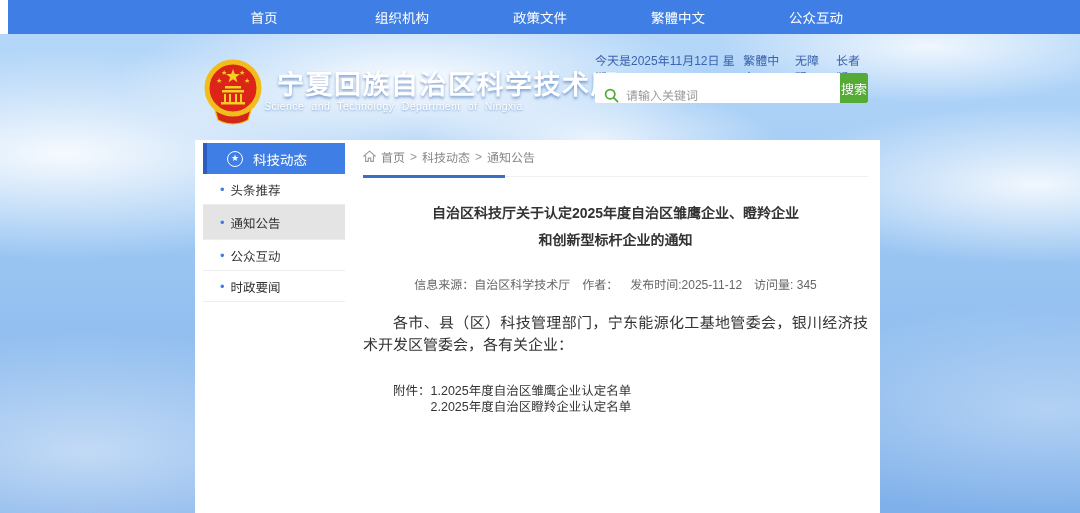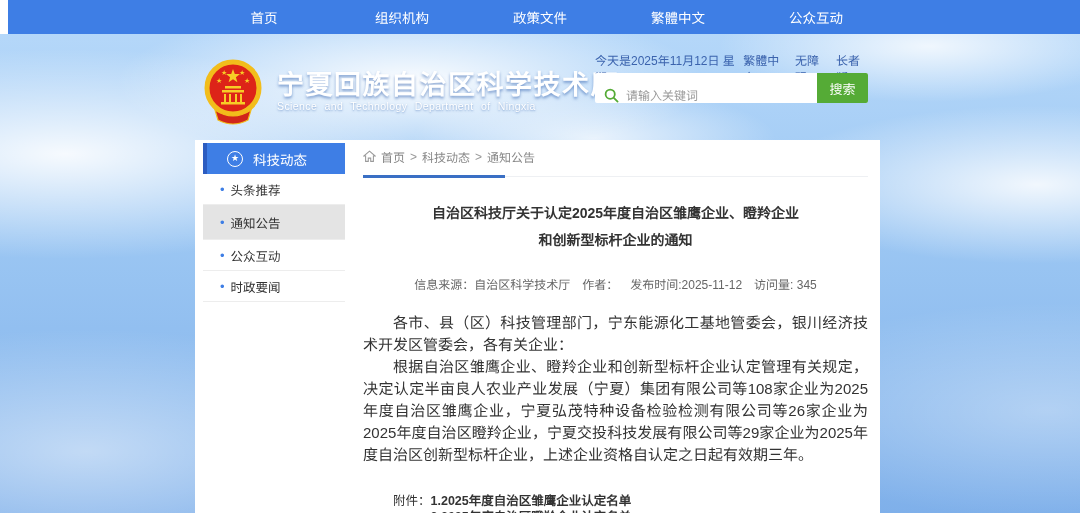--- a/index.html
+++ b/index.html
@@ -23,34 +23,34 @@
   
   .topnav { position:absolute; left:8px; right:0; top:0; height:34px; background:#3e7ee5; }
   .nav-inner { position:absolute; left:187px; width:690px; height:34px; display:flex; }
   .nav-item { flex:1; display:flex; align-items:center; justify-content:center;
               color:#fff; font-size:13.5px; cursor:pointer; }
 
   
   .logo { position:absolute; left:200px; top:58px; width:66px; height:68px; }
   .site-title { position:absolute; left:277px; top:63px; font-size:27px; font-weight:bold;
                 color:#fff; letter-spacing:1.5px; text-shadow:0 2px 3px rgba(40,90,170,.55); white-space:nowrap; }
-  .site-sub { position:absolute; left:277px; top:100px; width:262px; font-size:10.5px; color:#fff;
+  .site-sub { position:absolute; left:264px; top:100px; width:262px; font-size:10.5px; color:#fff;
               letter-spacing:.4px; word-spacing:4px; text-shadow:0 1px 2px rgba(40,90,170,.5);
               white-space:nowrap; }
   .date-row { position:absolute; left:595px; top:51px; width:273px; display:flex;
               justify-content:space-between; align-items:center; font-size:12px; color:#3b63ad; }
   .lang-links { display:flex; gap:9px; }
   .lang-link { cursor:pointer; }
   .search-bar { position:absolute; left:595px; top:73px; width:273px; height:30px;
                 background:#fff; display:flex; align-items:flex-end; border-radius:2px; overflow:hidden; }
   .search-bar svg { margin:0 7px 0 9px; flex:none; }
   .search-input { flex:1; border:none; outline:none; font-size:12px; color:#333; min-width:0;
                   font-family:"Liberation Sans","DejaVu Sans",sans-serif; }
   .search-input::placeholder { color:#999; }
-  .search-btn { width:51px; height:30px; border:none; background:#55ab36; color:#fff;
+  .search-btn { width:28px; height:30px; border:none; background:#55ab36; color:#fff;
                 font-size:13px; cursor:pointer; flex:none;
                 font-family:"Liberation Sans","DejaVu Sans",sans-serif; }
 
   
   .content { position:absolute; left:195px; top:140px; width:685px; height:373px; background:#fff; }
 
   .sidebar { position:absolute; left:8px; top:3px; width:142px; background:#fff; }
   .sb-head { height:31px; background:linear-gradient(90deg,#2c5cc0 0,#2c5cc0 4px,#3e7ee5 4px);
              color:#fff; display:flex; align-items:center; font-size:13.5px; }
   .sb-icon { width:16px; height:16px; border:1px solid #fff; border-radius:50%;
@@ -73,21 +73,21 @@
   .home-icon { display:flex; }
 
   .art-title { margin-top:23px; text-align:center; font-size:14px; font-weight:bold;
                color:#333; line-height:27px; }
   .art-meta { margin-top:21px; text-align:center; font-size:12px; color:#666; }
   .art-meta span { margin:0 6px; }
   .art-body { margin-top:20px; }
   .art-body p { font-size:15px; color:#333; line-height:22px; text-indent:2em; text-align:justify; }
   .attachments { margin-top:27px; margin-left:30px; display:flex; font-size:12.5px; color:#333; }
   .att-label { white-space:nowrap; line-height:16px; }
-  .att-list .att-item { line-height:16px; cursor:pointer;font-weight:bold; }
+  .att-list .att-item { line-height:16px; cursor:pointer; }
 </style>
 </head>
 <body>
 
 <div class="topnav">
   <div class="nav-inner">
       <div class="nav-item">首页</div>
       <div class="nav-item">组织机构</div>
       <div class="nav-item">政策文件</div>
       <div class="nav-item">繁體中文</div>
@@ -178,21 +178,20 @@
 
     <div class="art-title">
       <div>自治区科技厅关于认定2025年度自治区雏鹰企业、瞪羚企业</div>
       <div>和创新型标杆企业的通知</div>
     </div>
 
     <div class="art-meta"><span>信息来源：自治区科学技术厅</span><span>作者：</span><span>发布时间:2025-11-12</span><span>访问量: 345</span></div>
 
     <div class="art-body">
         <p>各市、县（区）科技管理部门，宁东能源化工基地管委会，银川经济技术开发区管委会，各有关企业：</p>
-        <p>根据自治区雏鹰企业、瞪羚企业和创新型标杆企业认定管理有关规定，决定认定半亩良人农业产业发展（宁夏）集团有限公司等108家企业为2025年度自治区雏鹰企业，宁夏弘茂特种设备检验检测有限公司等26家企业为2025年度自治区瞪羚企业，宁夏交投科技发展有限公司等29家企业为2025年度自治区创新型标杆企业，上述企业资格自认定之日起有效期三年。</p>
       </div>
 
     <div class="attachments">
       <div class="att-label">附件：</div>
       <div class="att-list">
           <div class="att-item">1.2025年度自治区雏鹰企业认定名单</div>
           <div class="att-item">2.2025年度自治区瞪羚企业认定名单</div>
         </div>
     </div>
 

